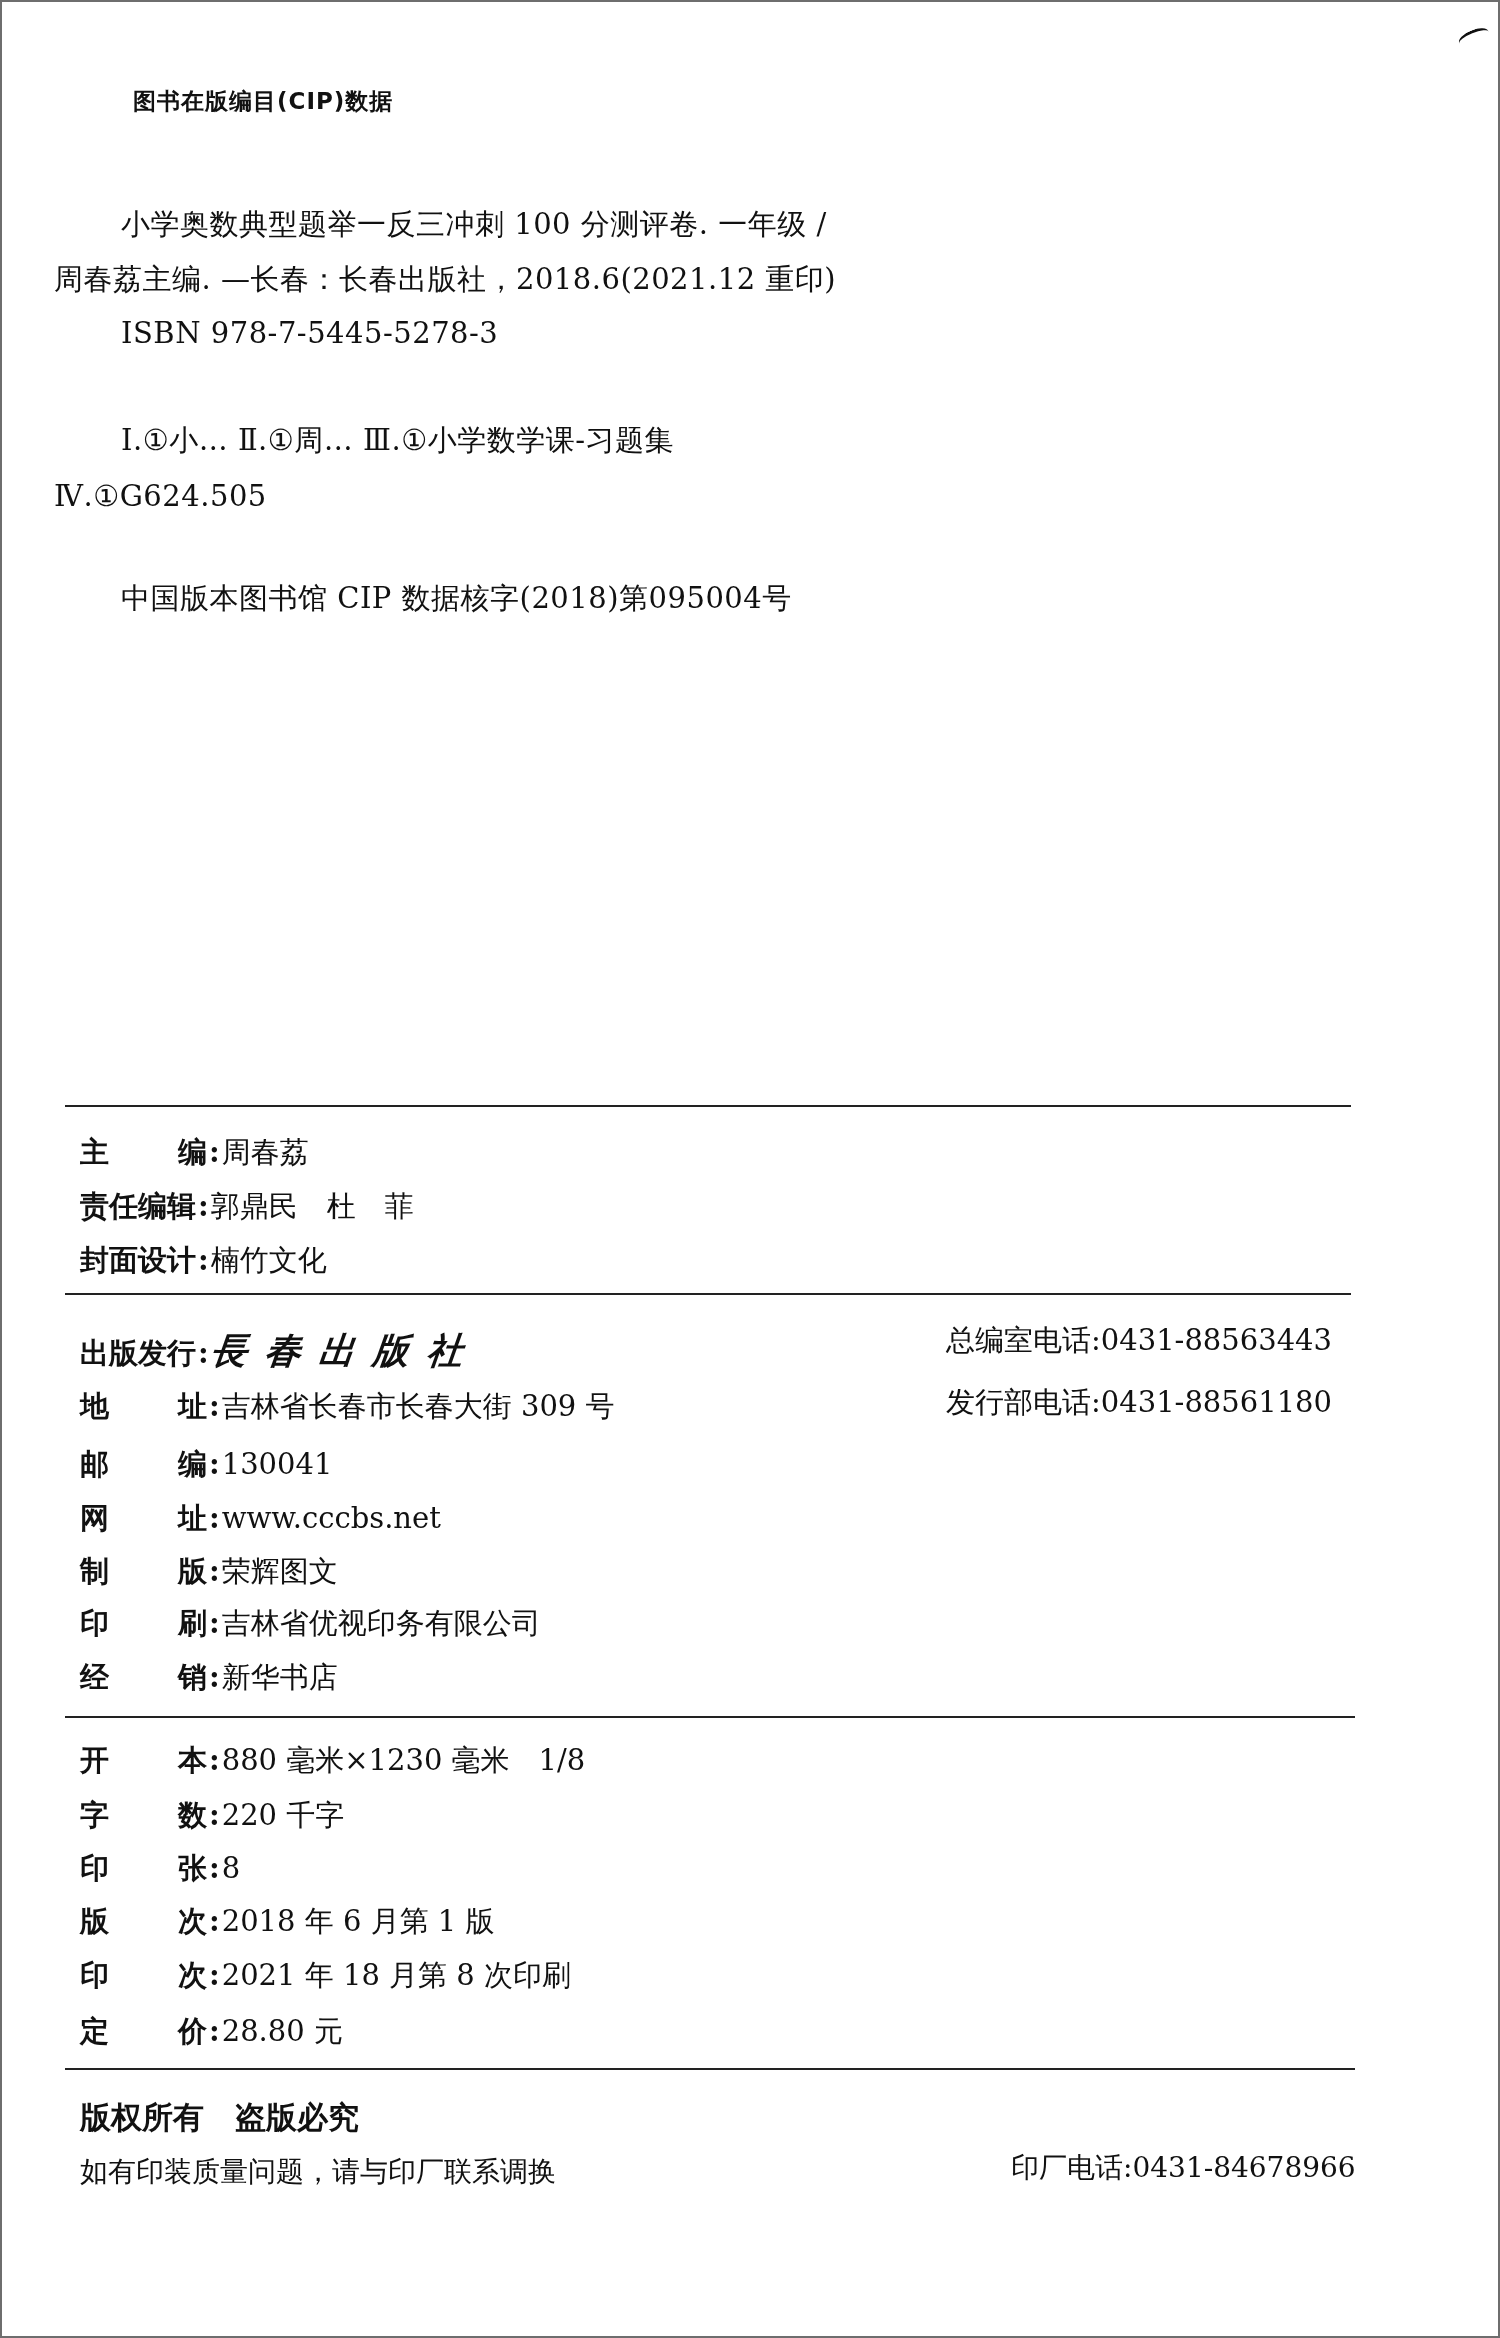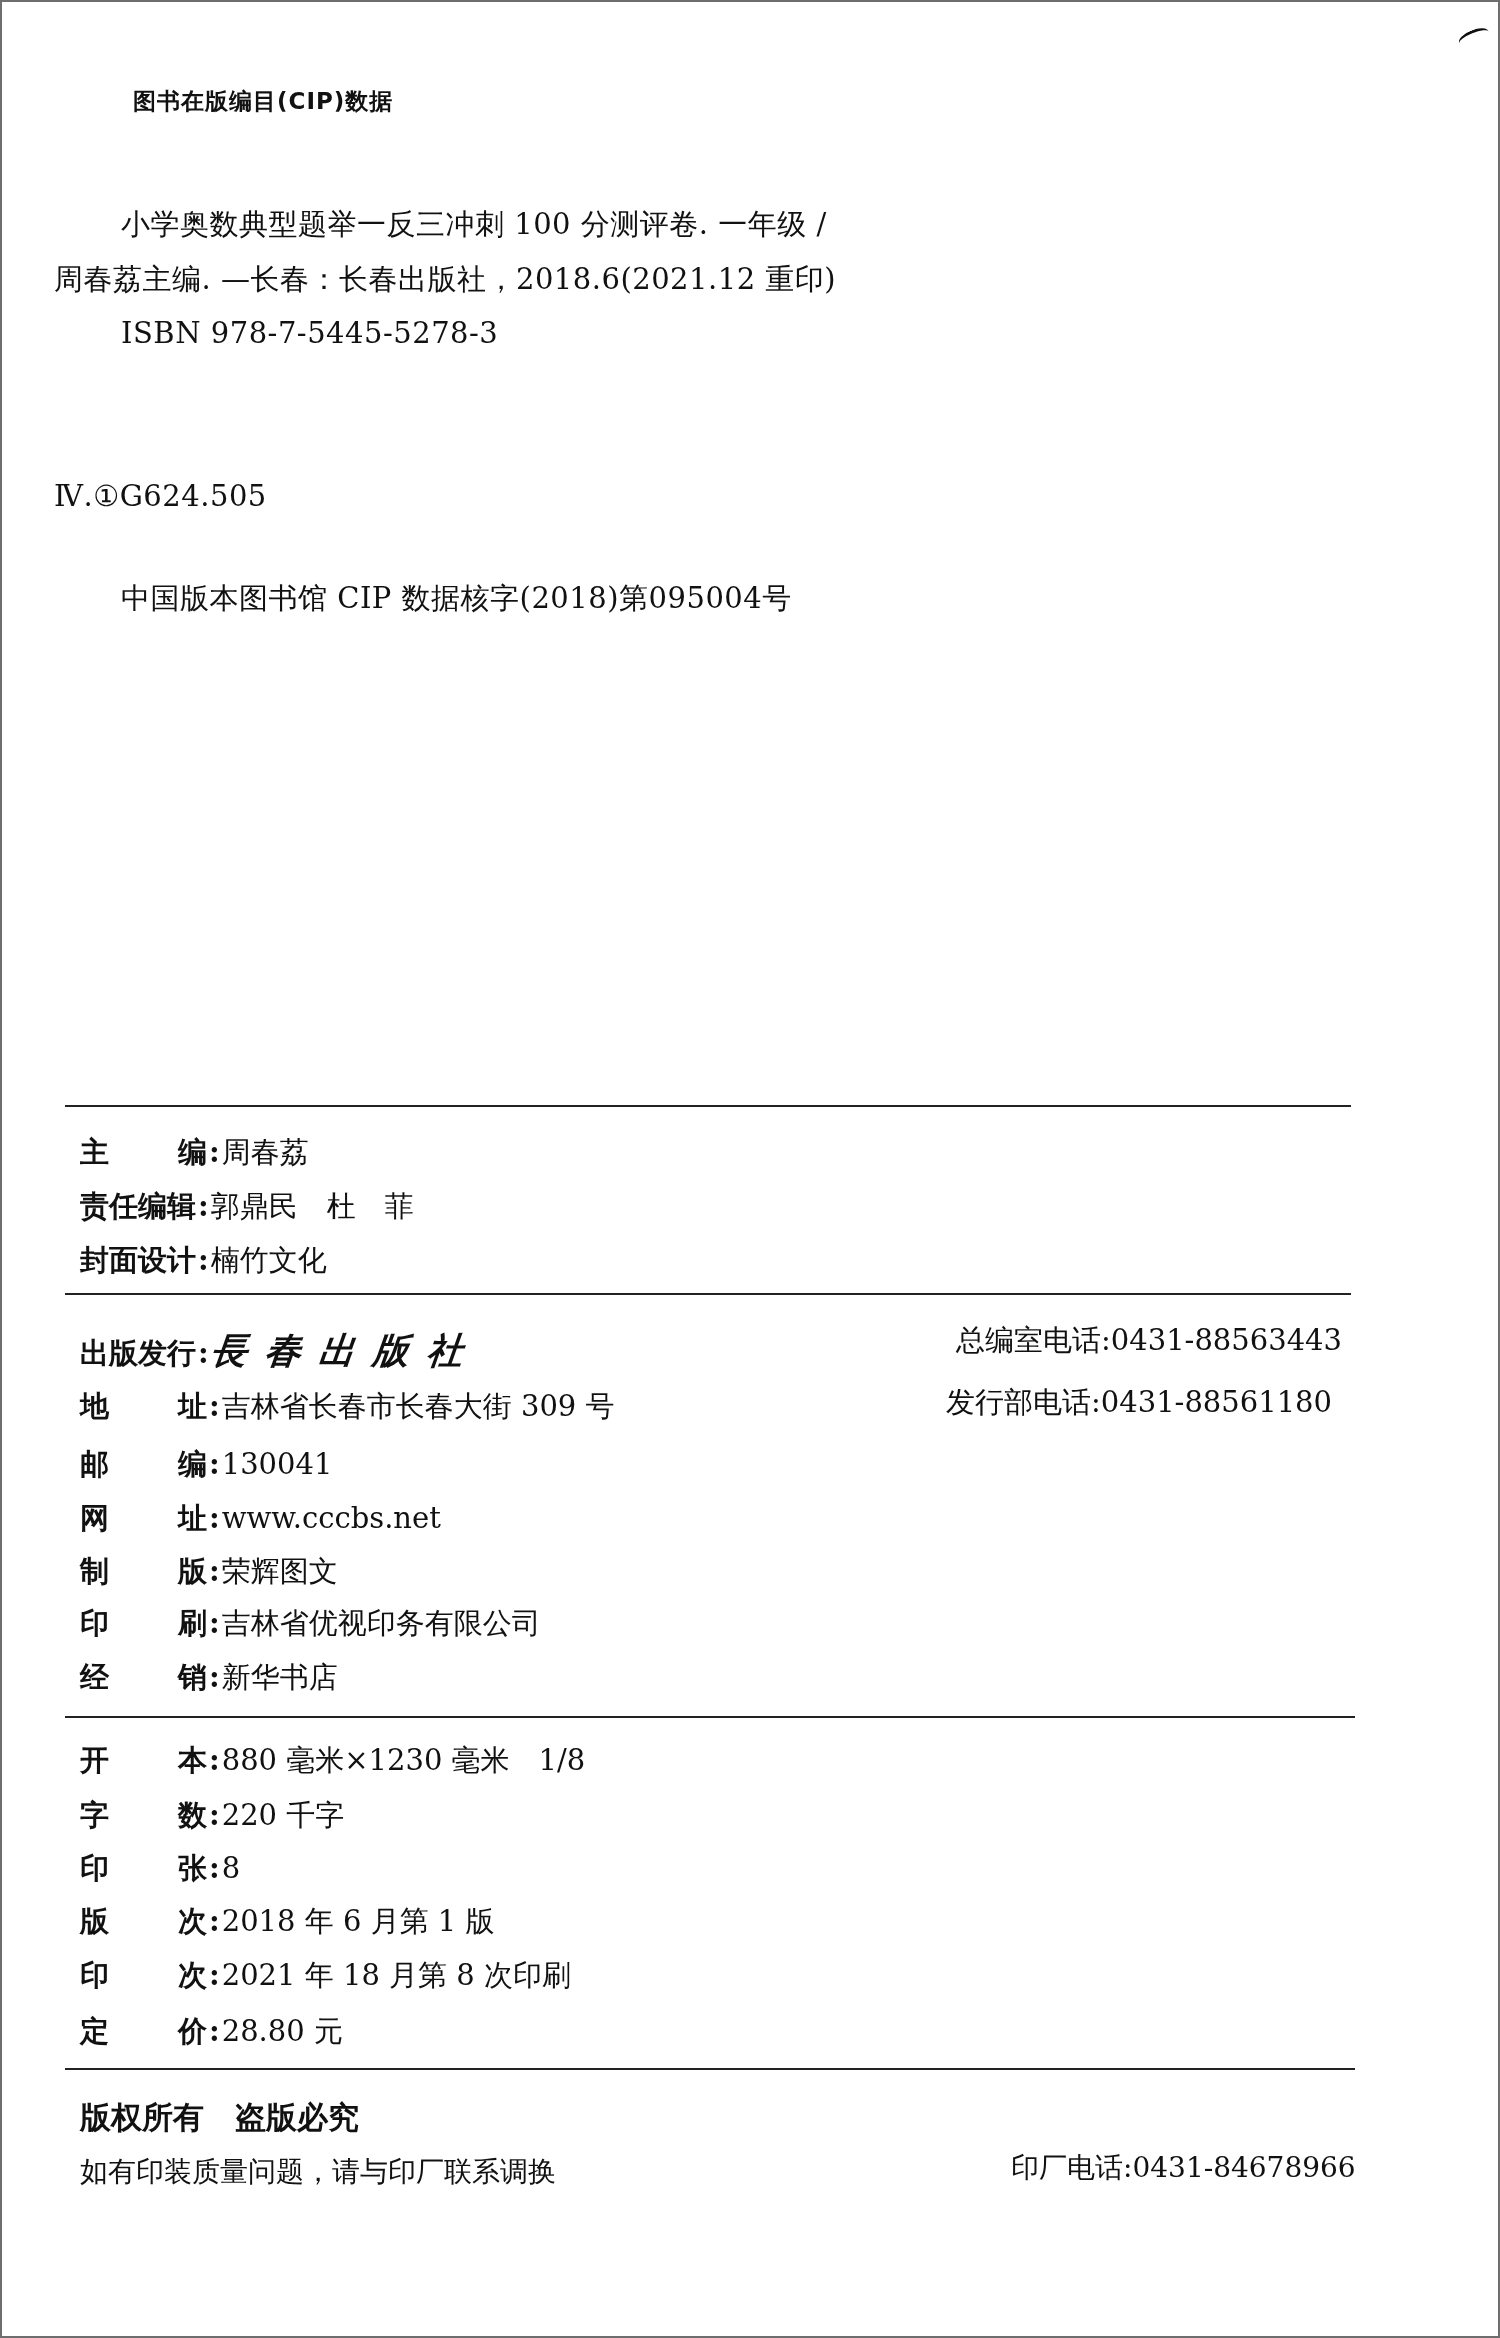--- a/index.html
+++ b/index.html
@@ -32,20 +32,21 @@
 <body>
 
 <div class="page">
 
   <div class="mark"></div>
 
   <div class="t cip-heading sans" style="left:131px; top:88px;">图书在版编目(CIP)数据</div>
   <div class="t cip-line" style="left:119px; top:208px;">小学奥数典型题举一反三冲刺 100 分测评卷. 一年级 /</div>
   <div class="t cip-line" style="left:52px; top:263px;">周春荔主编. —长春：长春出版社，2018.6(2021.12 重印)</div>
   <div class="t cip-line" style="left:119px; top:317px;">ISBN 978-7-5445-5278-3</div>
+  <div class="t cip-line" style="left:119px; top:424px;">Ⅰ.①小…  Ⅱ.①周…  Ⅲ.①小学数学课-习题集</div>
   <div class="t cip-line" style="left:52px; top:480px;">Ⅳ.①G624.505</div>
   <div class="t cip-line" style="left:119px; top:582px;">中国版本图书馆 CIP 数据核字(2018)第095004号</div>
 
   <div class="rule" style="left:63px; top:1103px; width:1286px;"></div>
 
   <div class="row" style="top:1136px;">
     <span class="lab1 labA">主</span>
     <span class="lab2">编</span>
     <span class="colon">:</span>
     <span class="val">周春荔</span>
@@ -98,21 +99,21 @@
     <span class="colon">:</span>
     <span class="val">吉林省优视印务有限公司</span>
   </div>
   <div class="row" style="top:1661px;">
     <span class="lab1 labA">经</span>
     <span class="lab2">销</span>
     <span class="colon">:</span>
     <span class="val">新华书店</span>
   </div>
 
-  <div class="t phone" style="left:944px; top:1324px;margin-left:10px;">
+  <div class="t phone" style="left:944px; top:1324px;">
     <span>总编室电话</span><span>:</span><span>0431-88563443</span>
   </div>
   <div class="t phone" style="left:944px; top:1386px;">
     <span>发行部电话</span><span>:</span><span>0431-88561180</span>
   </div>
 
   <div class="rule" style="left:63px; top:1714px; width:1290px;"></div>
 
   <div class="row" style="top:1744px;">
     <span class="lab1 labA">开</span>

